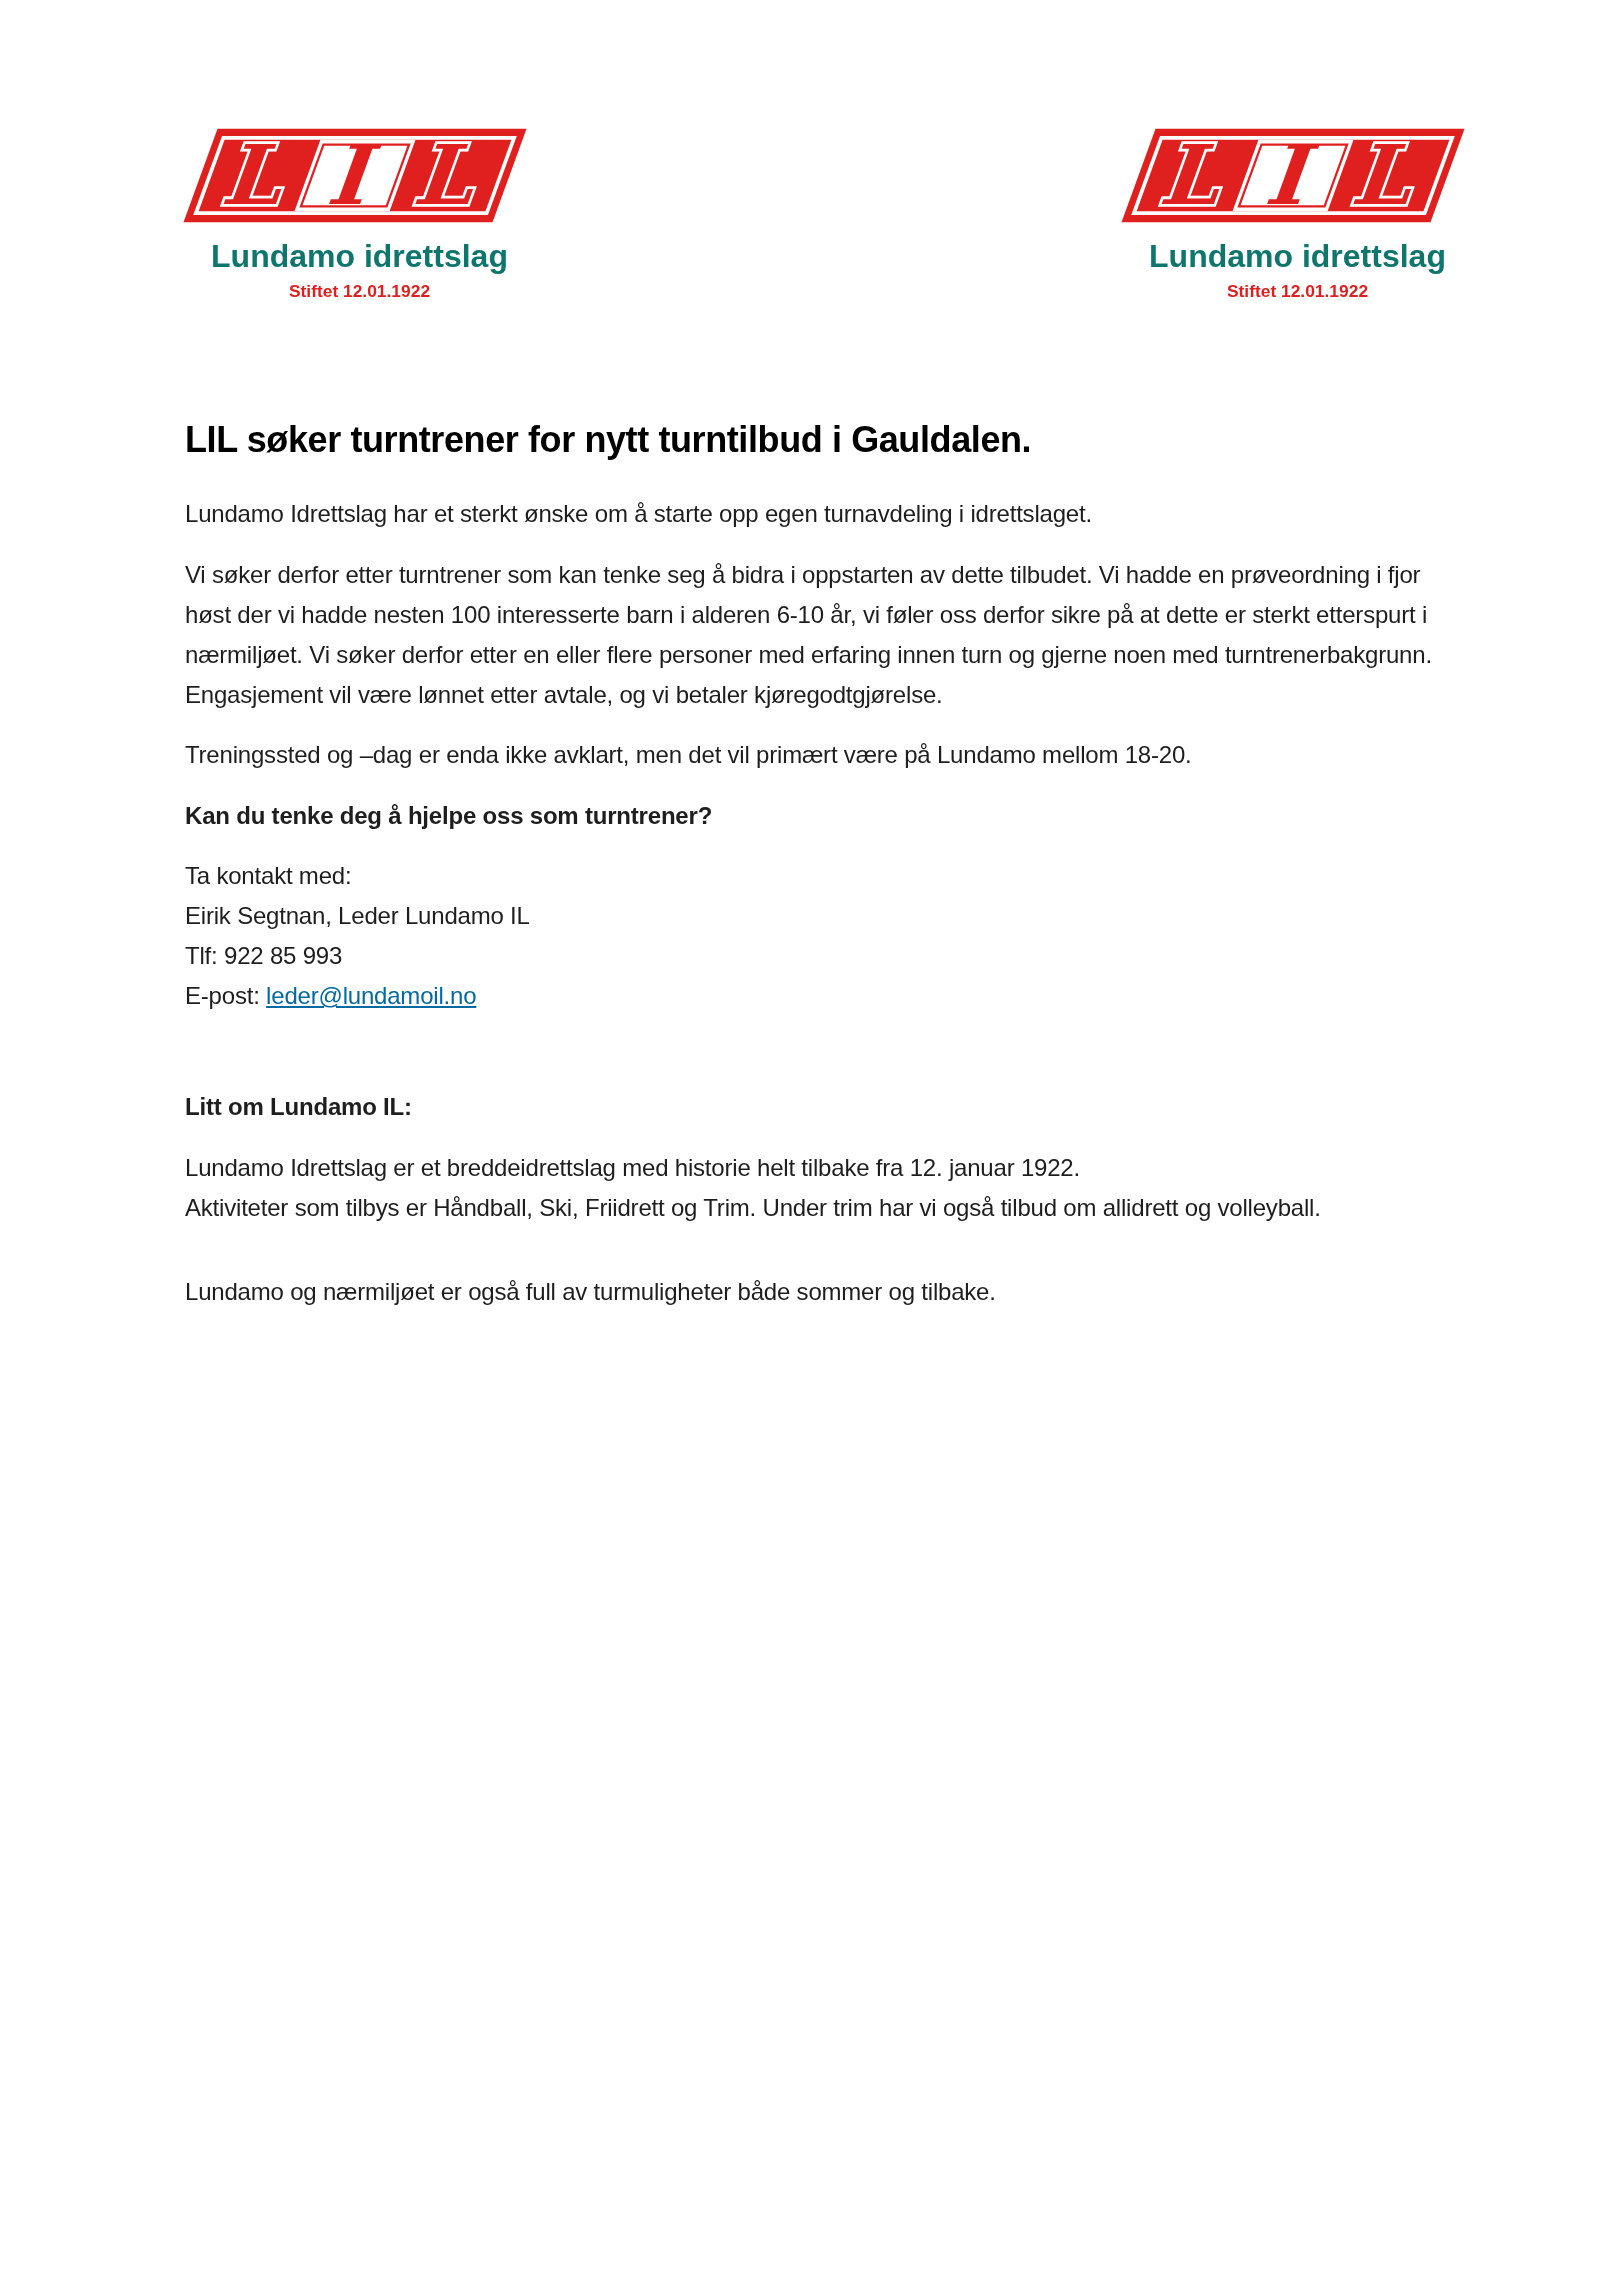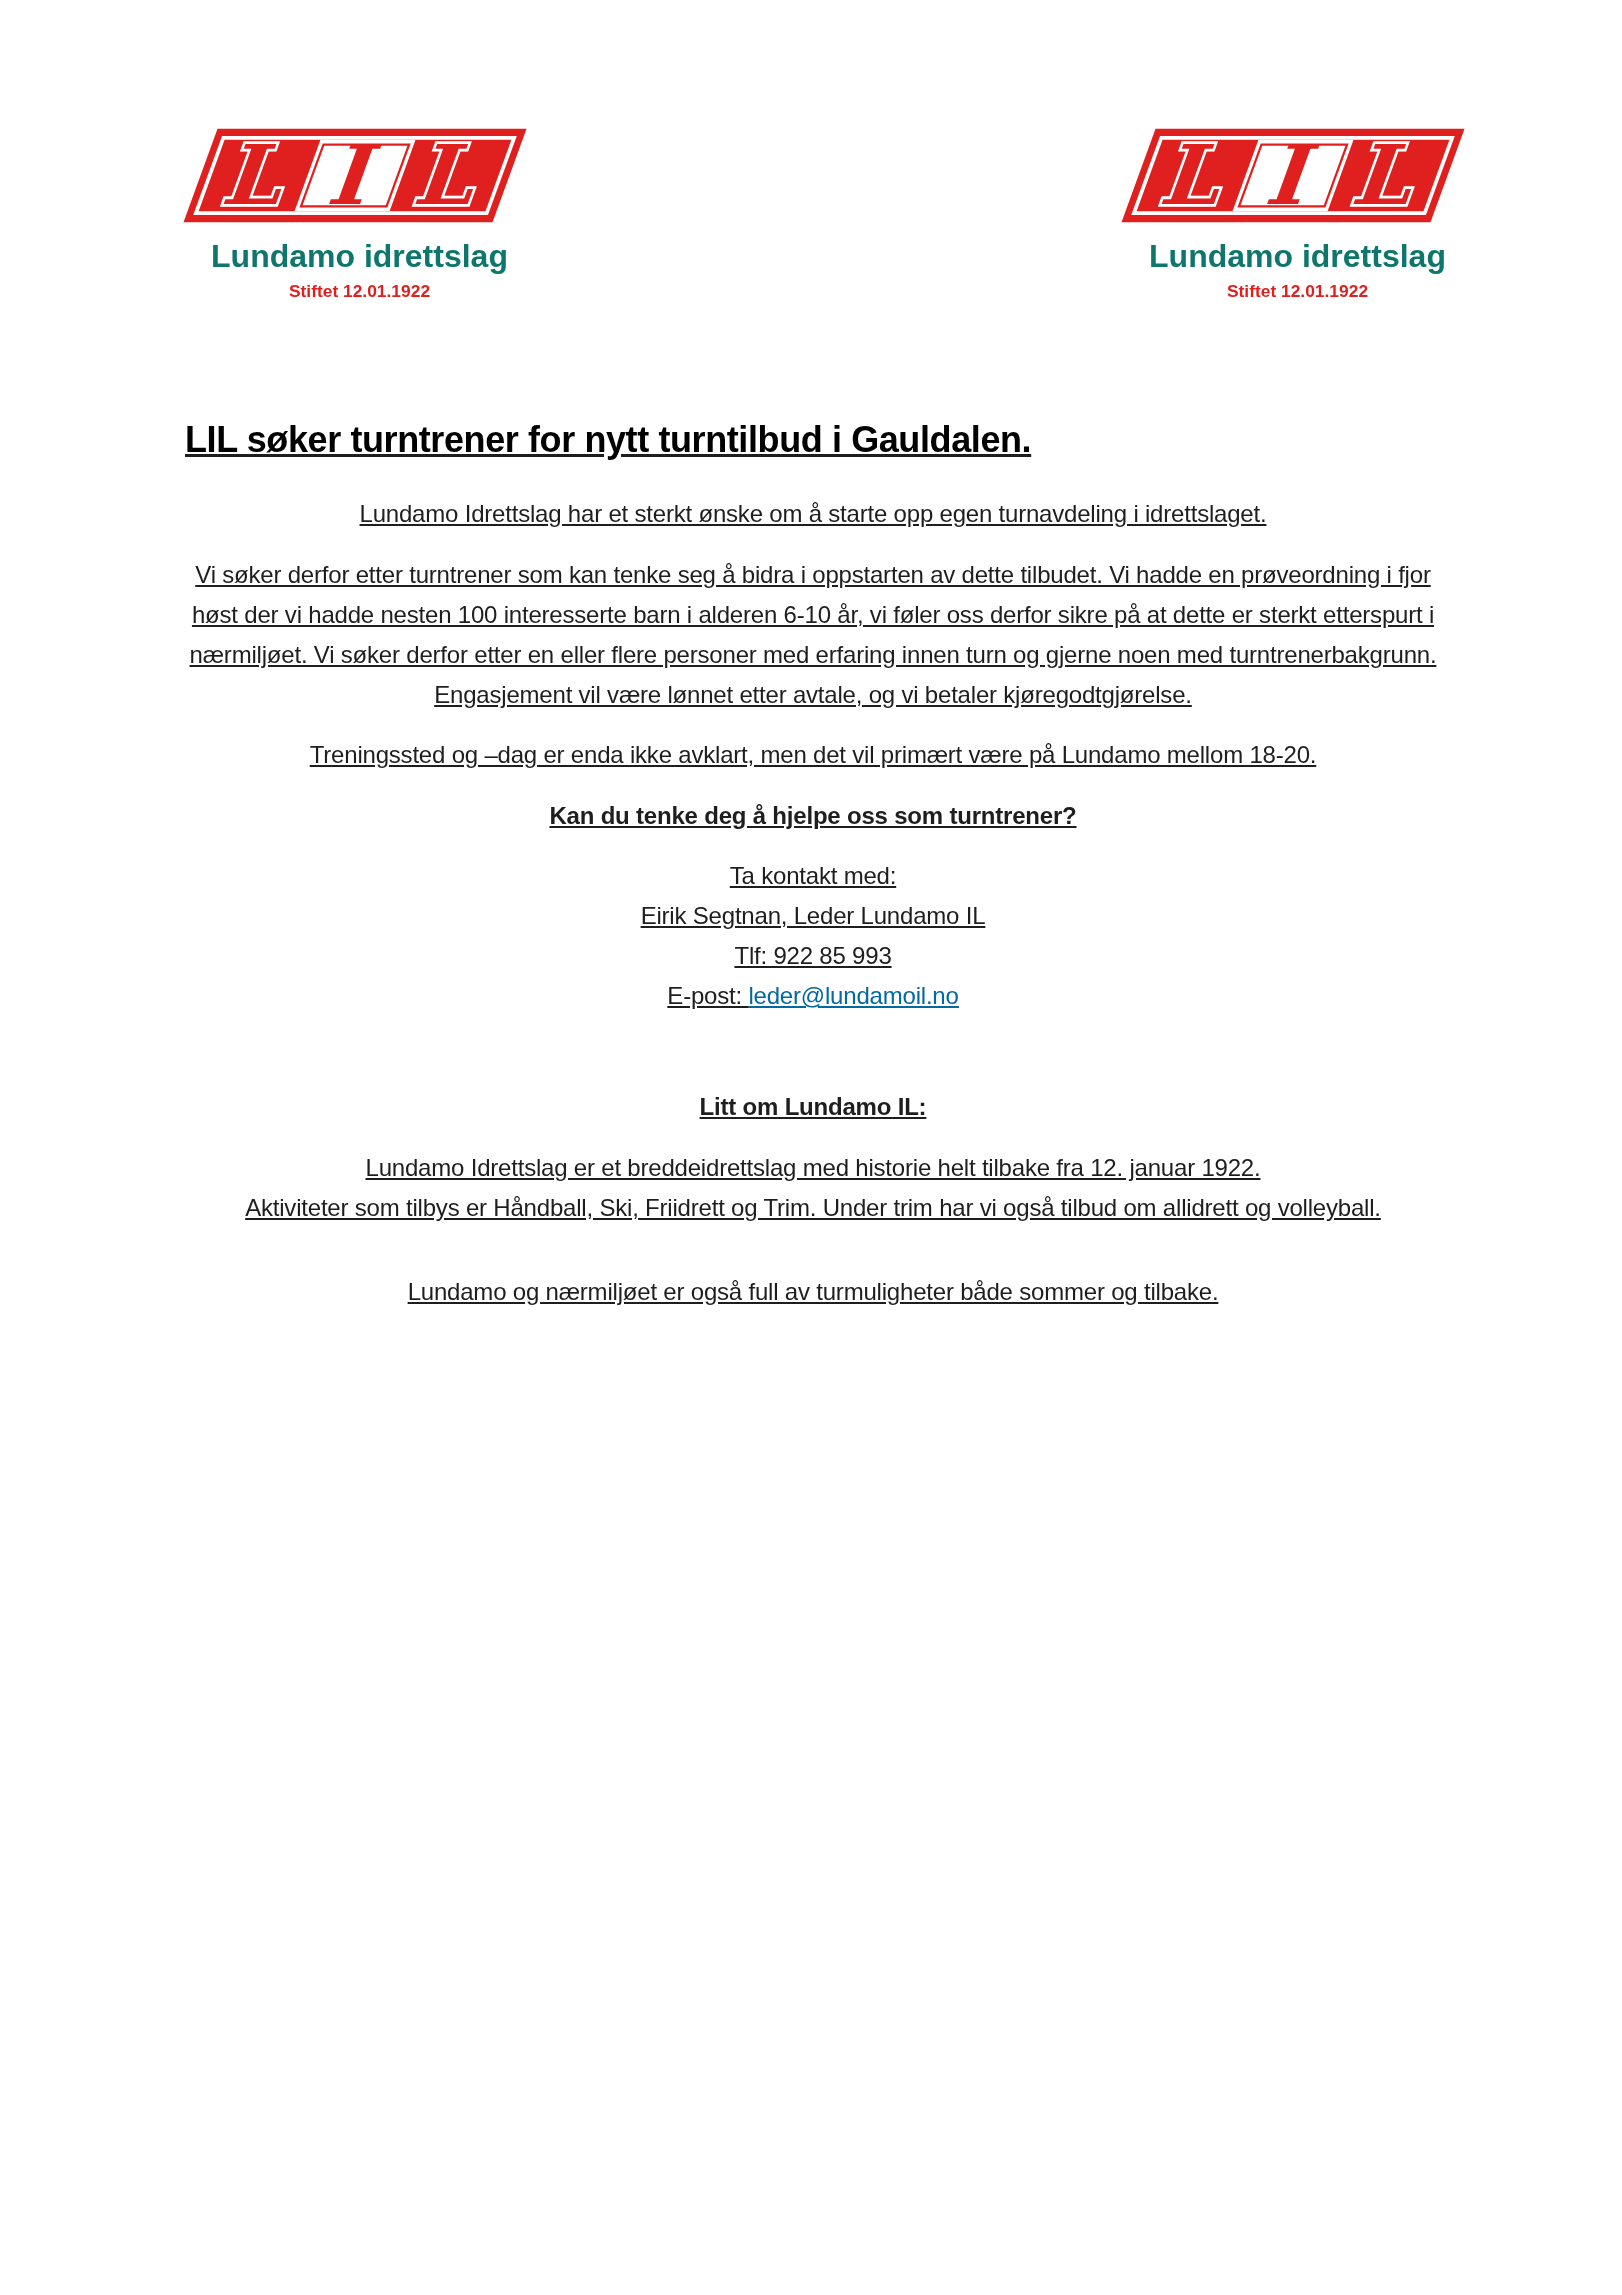--- a/index.html
+++ b/index.html
@@ -49,36 +49,34 @@
     font-weight: 700;
     color: #e0201f;
   }
 
   
   .content {
     position: absolute;
     left: 185px;
     top: 418px;
     width: 1256px;
-    text-decoration: underline;
   }
   h1.doc-title {
     margin: 0 0 32px 0;
     font-size: 36px;
     line-height: 44px;
     font-weight: 700;
     color: #000000;
     letter-spacing: -0.4px;
   }
   .content p {
     margin: 0 0 20.6px 0;
     font-size: 24px;
     line-height: 40px;
     letter-spacing: -0.2px;
-    text-align: center;
   }
   .bold-line { font-weight: 700; }
   .about-heading { margin-top: 71px !important; }
   .about-para { margin-bottom: 44px !important; }
   .prelines { white-space: pre-line; }
   .block { display: block; }
   a.email-link {
     color: #0369a1;
     text-decoration: underline;
     cursor: pointer;

